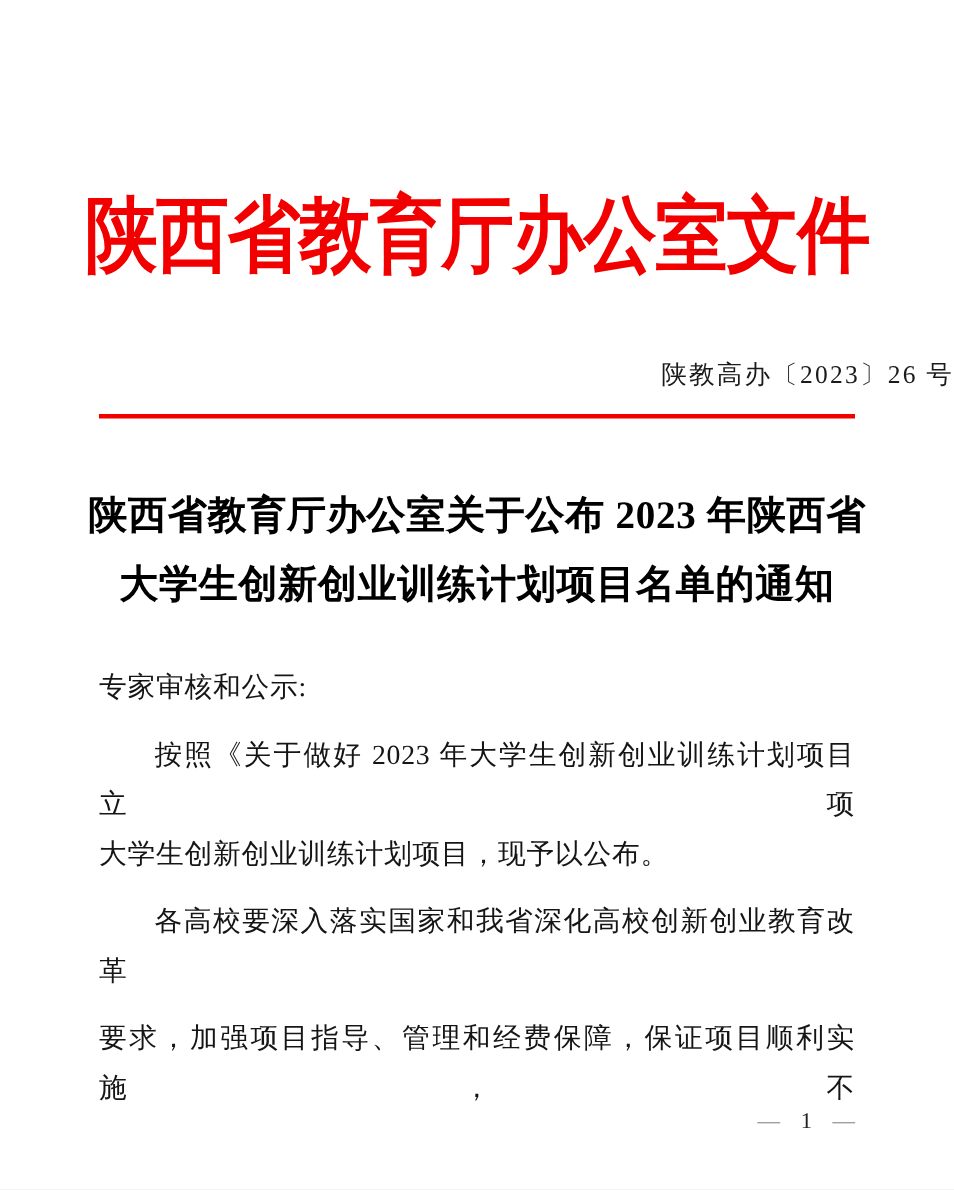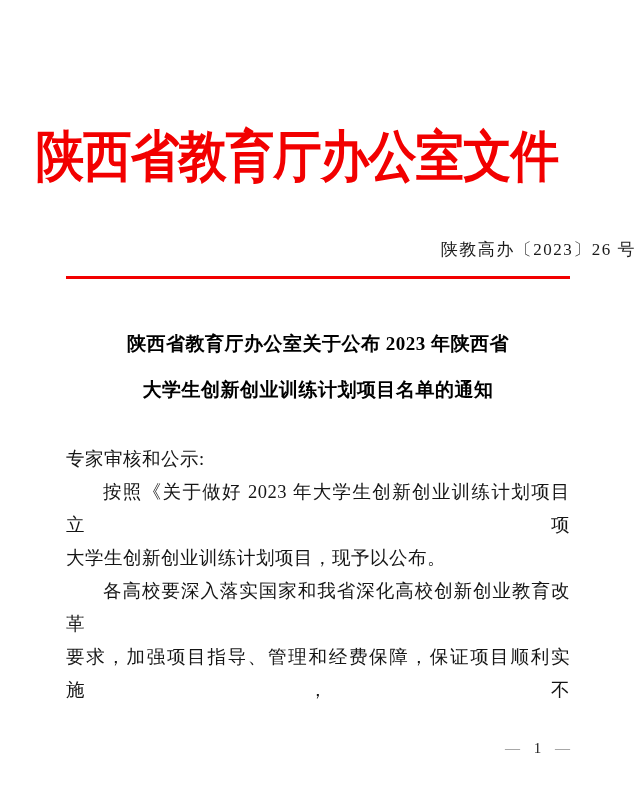--- a/index.html
+++ b/index.html
@@ -8,21 +8,21 @@
     width: 636px;
     height: 793px;
     margin: 0 auto;
     background: #ffffff;
     font-family: "Liberation Serif", "DejaVu Serif", serif;
     color: #111;
     overflow: hidden;
   }
   .letterhead {
     margin: 126px 0 0 0;
-    text-align: left;
+    text-align: center;
     white-space: nowrap;
     line-height: 62px;
     height: 62px;
   }
   .letterhead .lh-inner {
     display: inline-block;
     font-size: 55px;
     font-weight: 700;
     color: #f20000;
     transform: scaleX(0.88);
@@ -39,34 +39,34 @@
   .red-rule {
     margin: 15px auto 0 auto;
     width: 504px;
     height: 3px;
     background: #f20000;
     border: none;
   }
   .doc-title {
     margin: 42px 40px 0 40px;
     text-align: center;
-    font-size: 19px;
+    font-size: 26px;
     font-weight: 700;
     line-height: 46px;
     color: #000;
     letter-spacing: 0.5px;
   }
   .body-text {
     margin: 30px 66px 0 66px;
     font-size: 18.5px;
     line-height: 33px;
     color: #151515;
   }
   .line { letter-spacing: 0.5px; }
-  .line.stretch { text-align: justify; text-align-last: justify; }
+  .line.stretch { text-align: justify; text-align-last: justify; margin-top: 12px; }
   .line.indent { text-indent: 2em; }
   .page-number {
     position: absolute;
     right: 64px;
     bottom: 36px;
     font-size: 15px;
     color: #333;
     letter-spacing: 2px;
     white-space: nowrap;
   }

